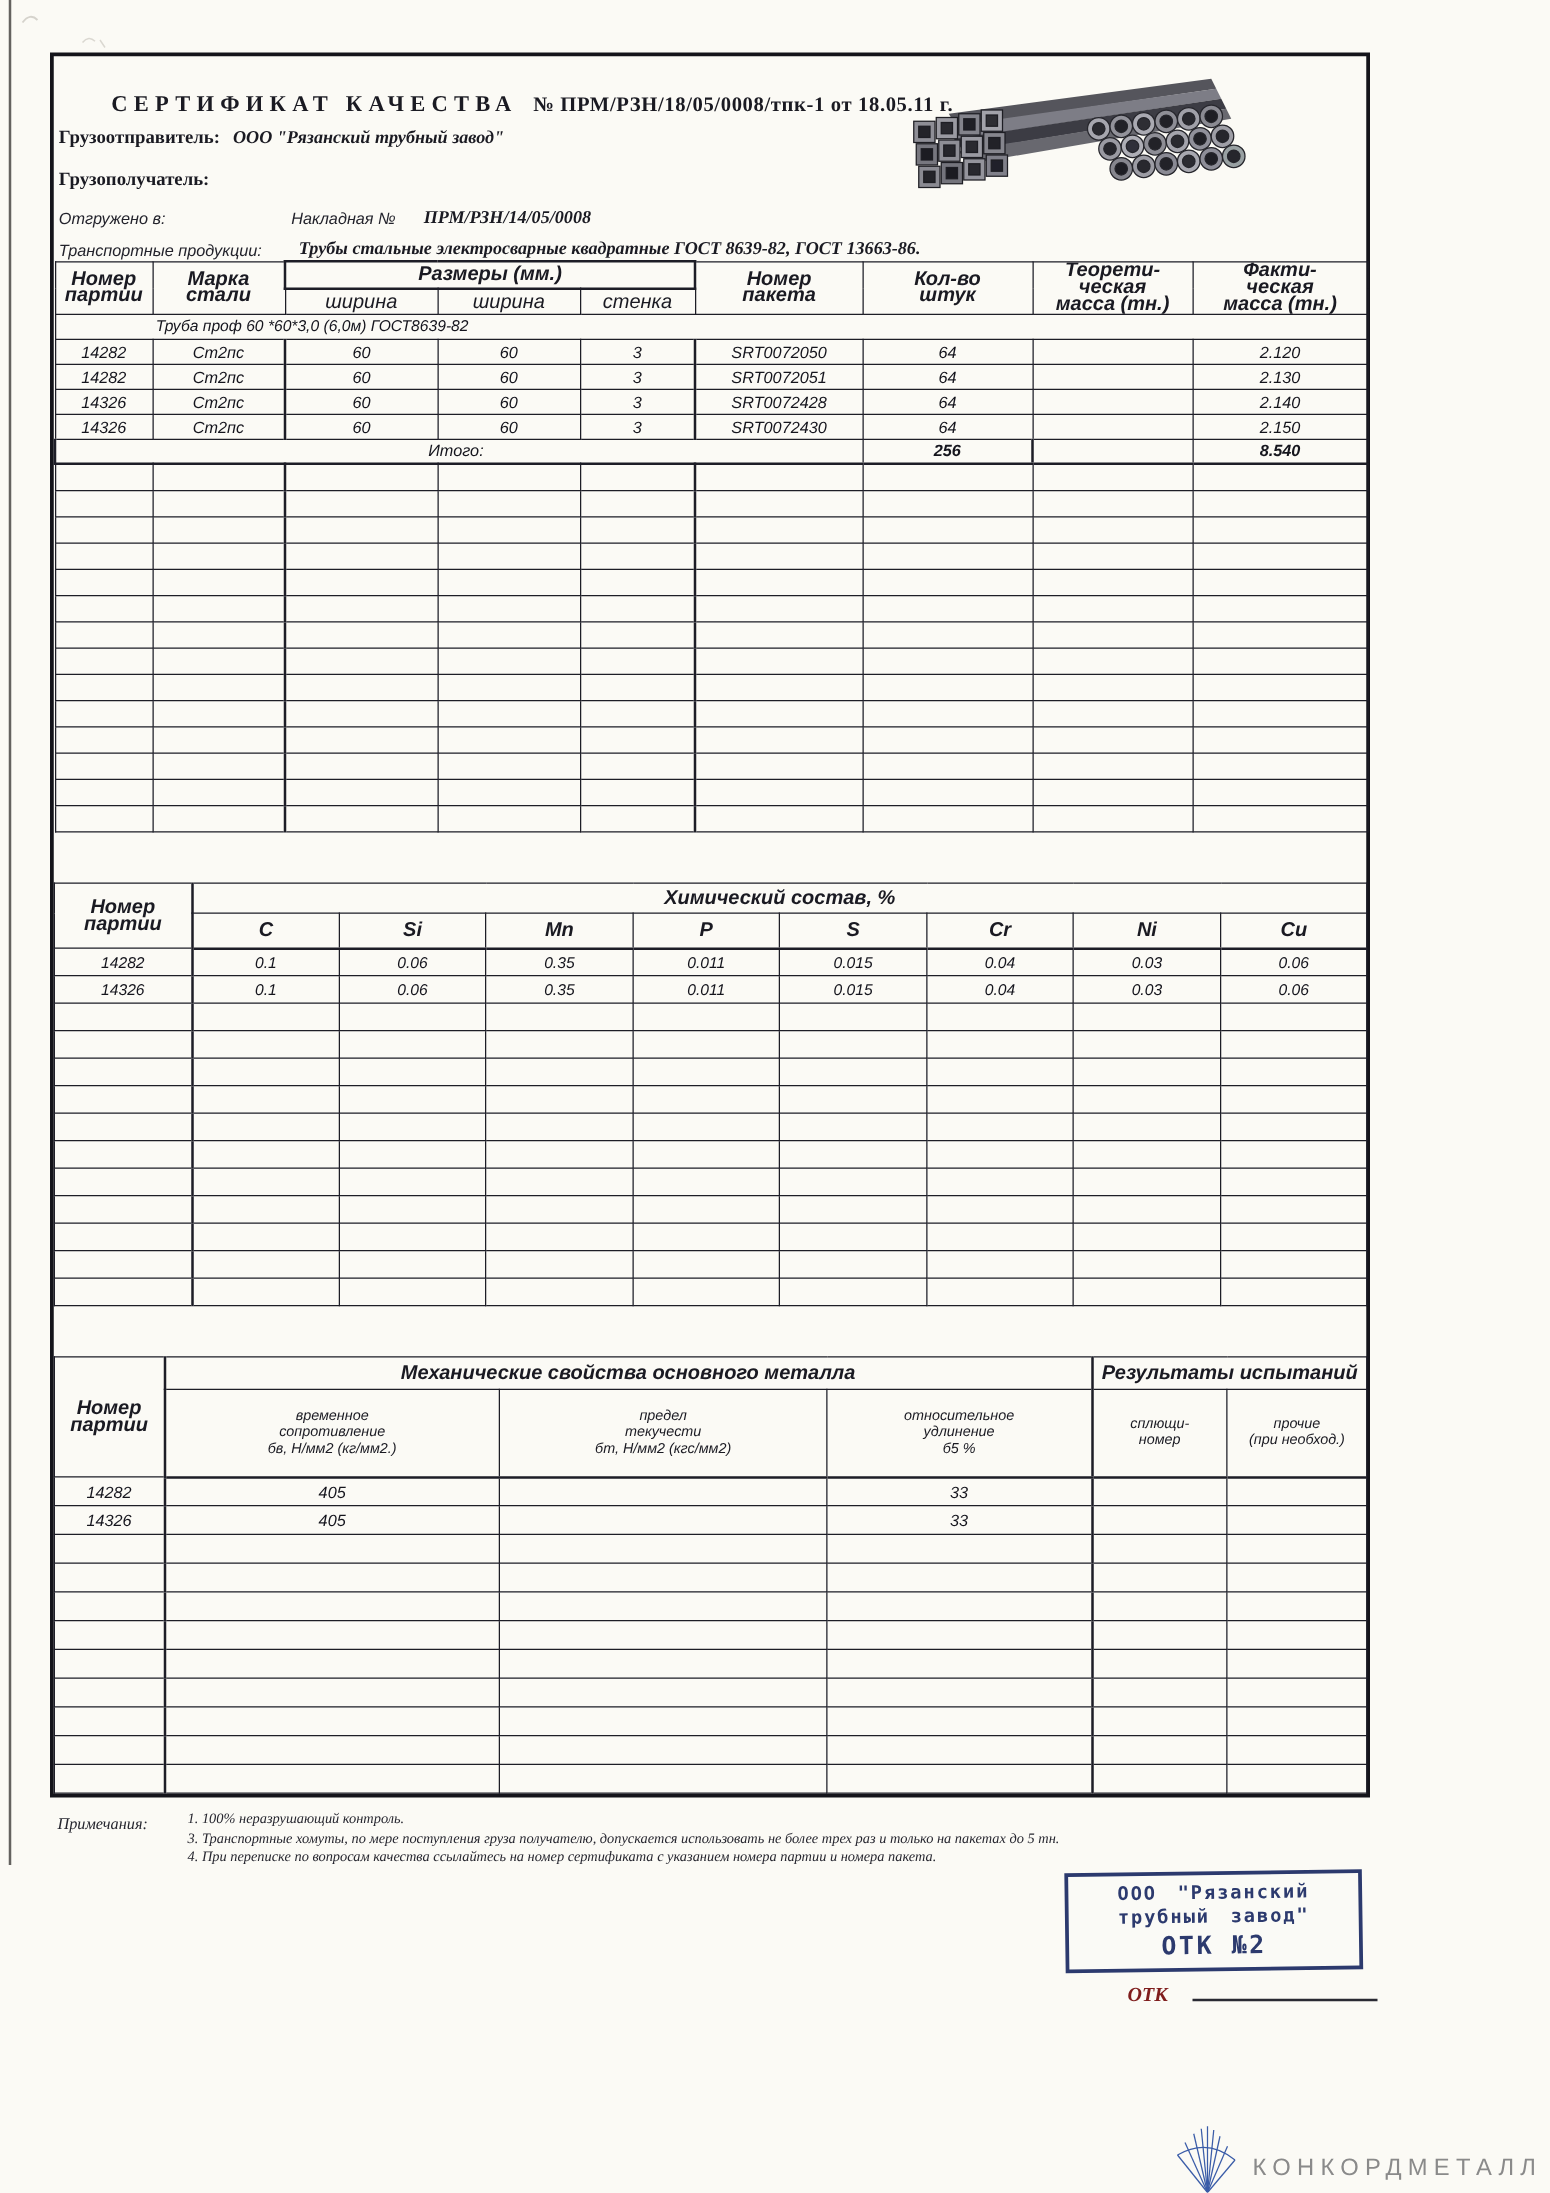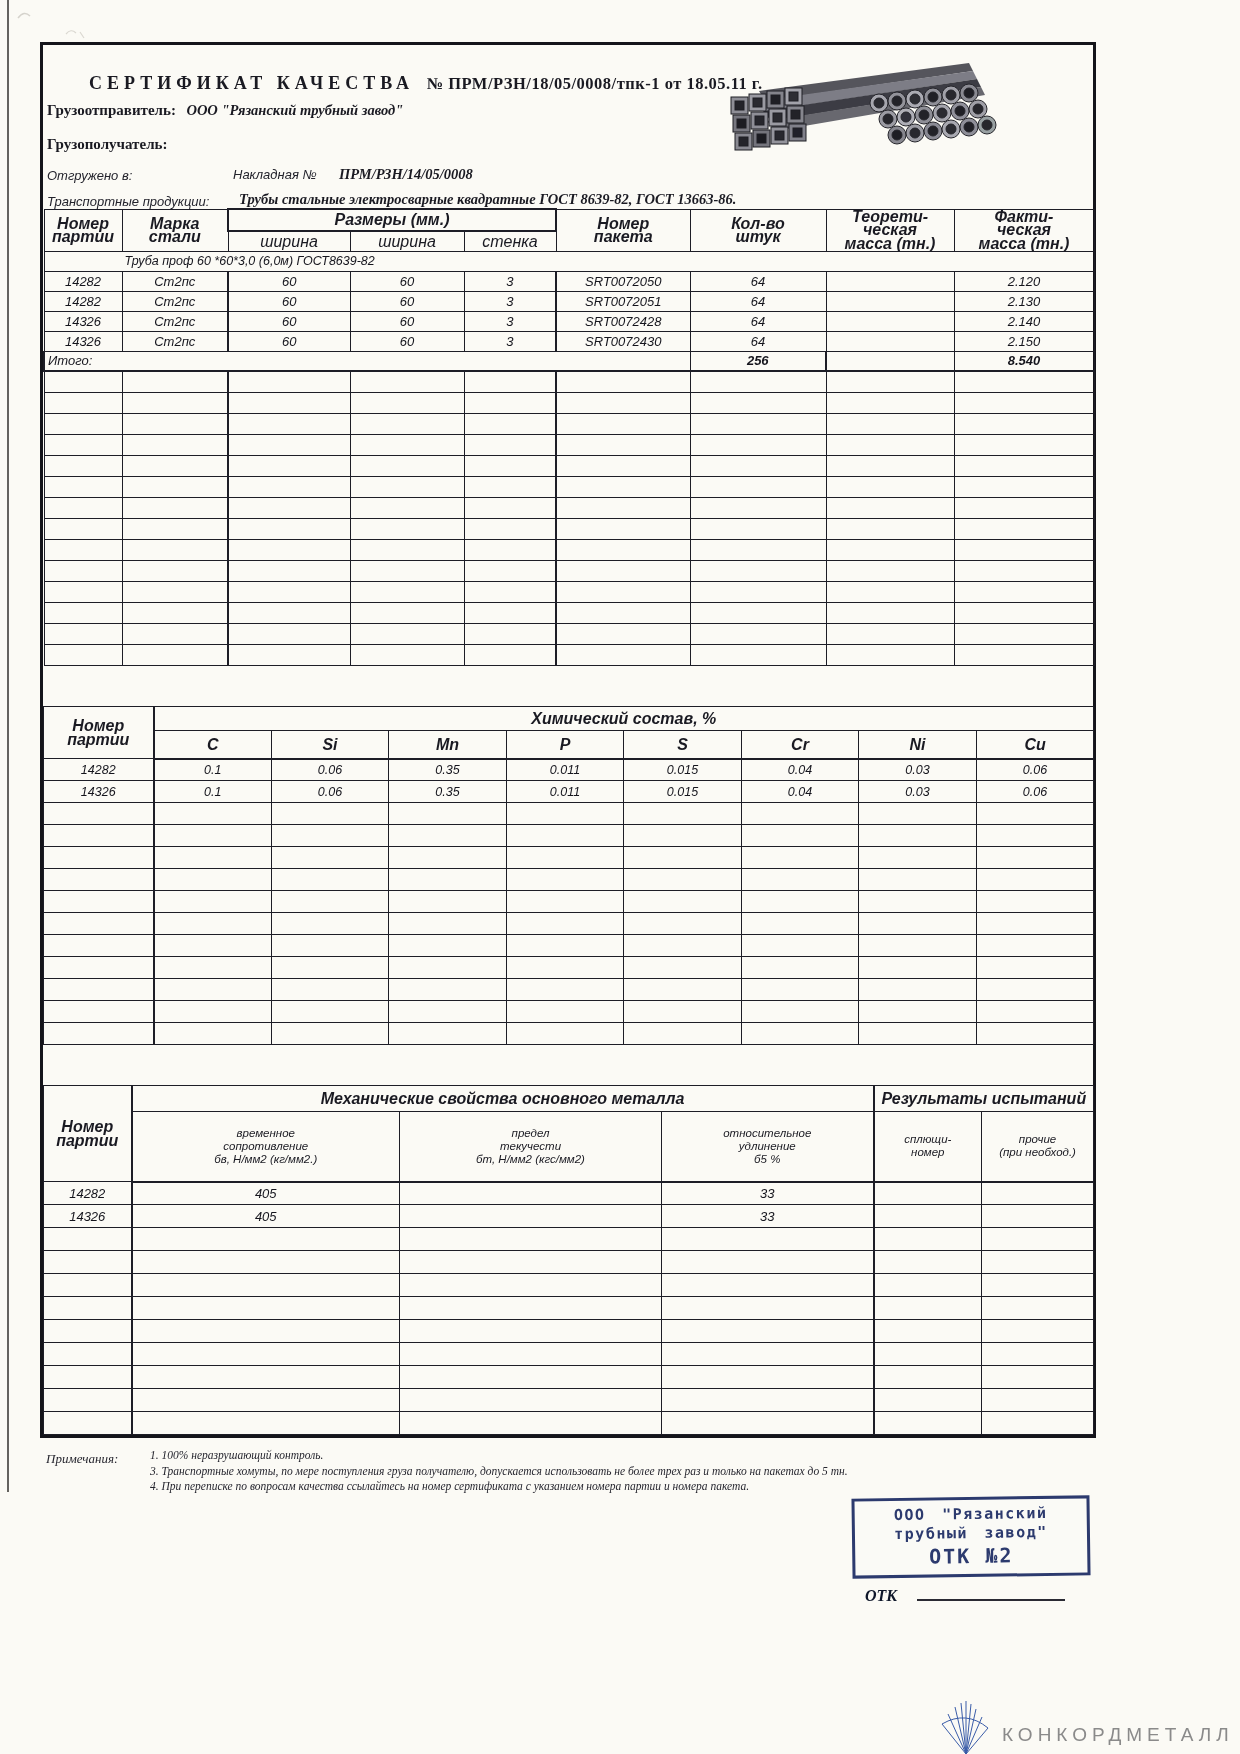--- a/index.html
+++ b/index.html
@@ -40,21 +40,21 @@
   .tbl th{font-style:italic;font-weight:bold;font-size:16px;line-height:13.5px;white-space:pre-line;text-align:center;border-width:1.5px}
   .tbl td{font-style:italic;font-size:13px;text-align:center;white-space:nowrap;height:20px;color:#15151d}
   .t-main{top:163px}
   .t-main thead tr:nth-child(1) th{height:22px}
   .t-main thead tr:nth-child(2) th{height:20px;font-weight:normal}
   .t-main th.sizes-box{border-width:2.5px}
   .t-main tbody td:nth-child(3){border-left-width:2px}
   .t-main tbody td:nth-child(6){border-left-width:2px}
   .t-main td.group-cell{text-align:left;padding-left:80px;font-size:12.5px}
   .t-main tr.total-row td{border-bottom-width:2px;height:20px}
-  .t-main td.total-merged{text-align:left;padding-right:8px;border-left-width:2.5px}
+  .t-main td.total-merged{text-align:center;padding-right:8px;border-left-width:2.5px}
   .t-main td.total-qty{font-weight:bold}
   .t-main td.total-fact{font-weight:bold}
   .t-main tr.empty-row td{height:21px}
 
   .t-chem{top:661px}
   .t-chem thead tr:nth-child(1) th{height:24px}
   .t-chem thead tr:nth-child(2) th{height:28px;border-bottom-width:2.5px}
   .t-chem th.batch-h{border-right-width:2px}
   .t-chem tbody td:nth-child(2){border-left-width:2px}
   .t-chem td{height:22px;font-size:12.5px}
@@ -75,22 +75,22 @@
   .notes-items div{font-size:11.5px;line-height:15.5px;white-space:nowrap}
 
   
   .stamp{position:absolute;left:852px;top:1497px;width:238px;box-sizing:border-box;
     border:3.5px solid #2c3a6e;padding:5px 4px 6px 4px;text-align:center;
     color:#2c3a6e;font-family:"DejaVu Sans Mono",monospace;font-weight:bold;
     transform:rotate(-0.8deg);background:rgba(252,252,250,.2)}
   .stamp-l1,.stamp-l2{font-size:15px;letter-spacing:1.5px;line-height:19px;word-spacing:6px}
   .stamp-l3{font-size:20px;letter-spacing:2px;line-height:24px;margin-top:1px}
 
-  .otk-sig{position:absolute;left:865px;top:1585px;font-family:"Liberation Serif",serif;
-    font-style:italic;font-weight:bold;font-size:16px;color:#0f172a}
+  .otk-sig{position:absolute;left:902px;top:1585px;font-family:"Liberation Serif",serif;
+    font-style:italic;font-weight:bold;font-size:16px;color:#7f1d1d}
   .otk-line{display:inline-block;width:148px;border-bottom:2px solid #2a2a33;margin-left:20px;vertical-align:baseline;height:14px}
 
   
   .footer-logo{position:absolute;left:938px;top:1698px;display:flex;align-items:flex-end}
   .logo-text{font-size:19px;letter-spacing:5px;color:#8a8a8a;margin:0 0 8px 8px;white-space:nowrap}
 </style>
 </head>
 <body>
 
 <div class="scan-edge"></div>

